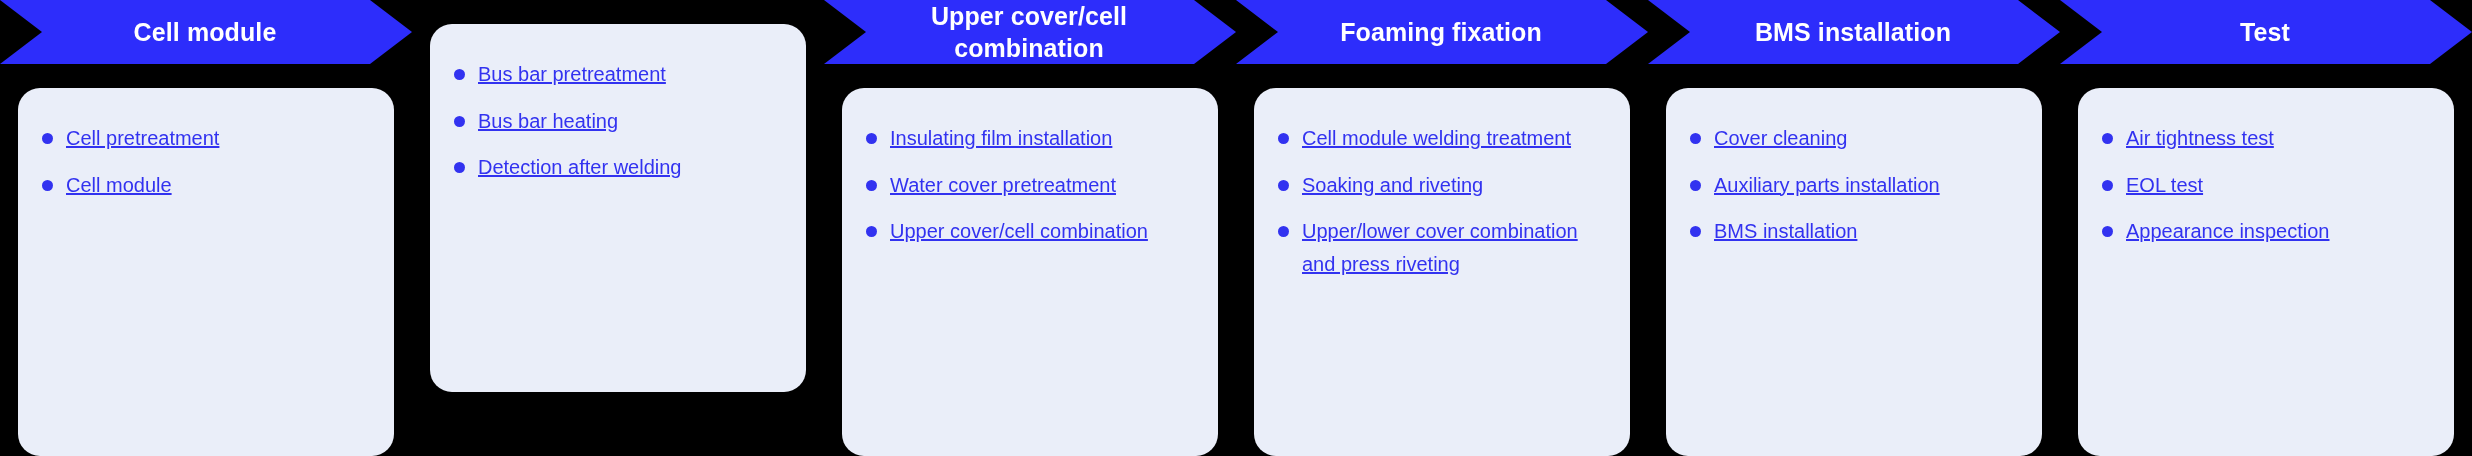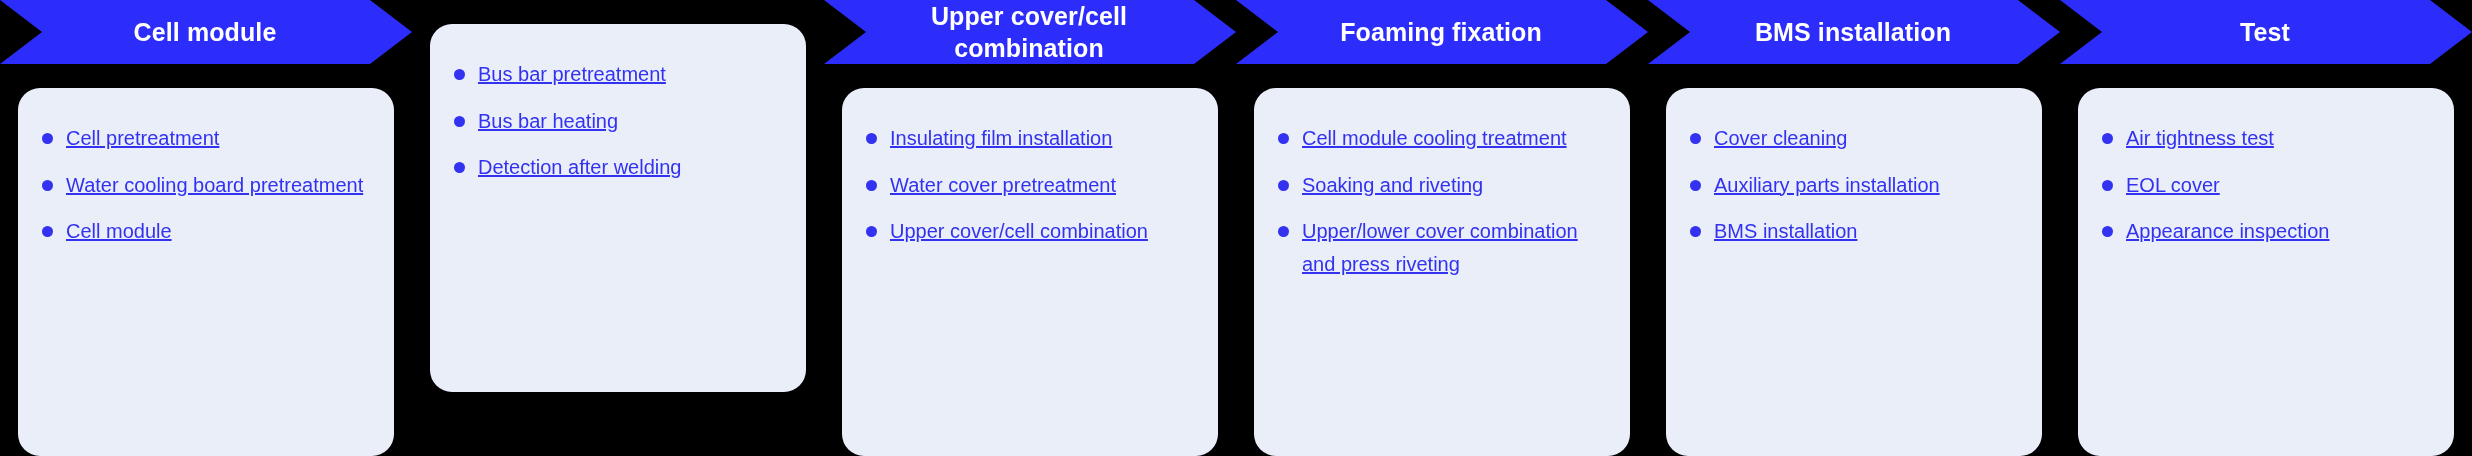--- a/index.html
+++ b/index.html
@@ -127,24 +127,20 @@
         <span class="stage-header-title">Cell module</span>
       </div>
       <div class="stage-card">
         <ul class="stage-list">
           <li class="stage-list-item">
             <span class="bullet-dot"></span>
             <span class="stage-list-label">Cell pretreatment</span>
           </li>
           <li class="stage-list-item">
             <span class="bullet-dot"></span>
-            <span class="stage-list-label">Water cooling board pretreatment</span>
-          </li>
-          <li class="stage-list-item">
-            <span class="bullet-dot"></span>
             <span class="stage-list-label">Cell module</span>
           </li>
         </ul>
       </div>
     </div>
 
     <div class="flow-stage">
       <div class="stage-card">
         <ul class="stage-list">
           <li class="stage-list-item">
@@ -187,21 +183,21 @@
     </div>
 
     <div class="flow-stage">
       <div class="stage-header">
         <span class="stage-header-title">Foaming fixation</span>
       </div>
       <div class="stage-card">
         <ul class="stage-list">
           <li class="stage-list-item">
             <span class="bullet-dot"></span>
-            <span class="stage-list-label">Cell module cooling treatment</span>
+            <span class="stage-list-label">Cell module welding treatment</span>
           </li>
           <li class="stage-list-item">
             <span class="bullet-dot"></span>
             <span class="stage-list-label">Soaking and riveting</span>
           </li>
           <li class="stage-list-item">
             <span class="bullet-dot"></span>
             <span class="stage-list-label">Upper/lower cover combination and press riveting</span>
           </li>
         </ul>
@@ -235,21 +231,21 @@
         <span class="stage-header-title">Test</span>
       </div>
       <div class="stage-card">
         <ul class="stage-list">
           <li class="stage-list-item">
             <span class="bullet-dot"></span>
             <span class="stage-list-label">Air tightness test</span>
           </li>
           <li class="stage-list-item">
             <span class="bullet-dot"></span>
-            <span class="stage-list-label">EOL cover</span>
+            <span class="stage-list-label">EOL test</span>
           </li>
           <li class="stage-list-item">
             <span class="bullet-dot"></span>
             <span class="stage-list-label">Appearance inspection</span>
           </li>
         </ul>
       </div>
     </div>
 
   </div>

